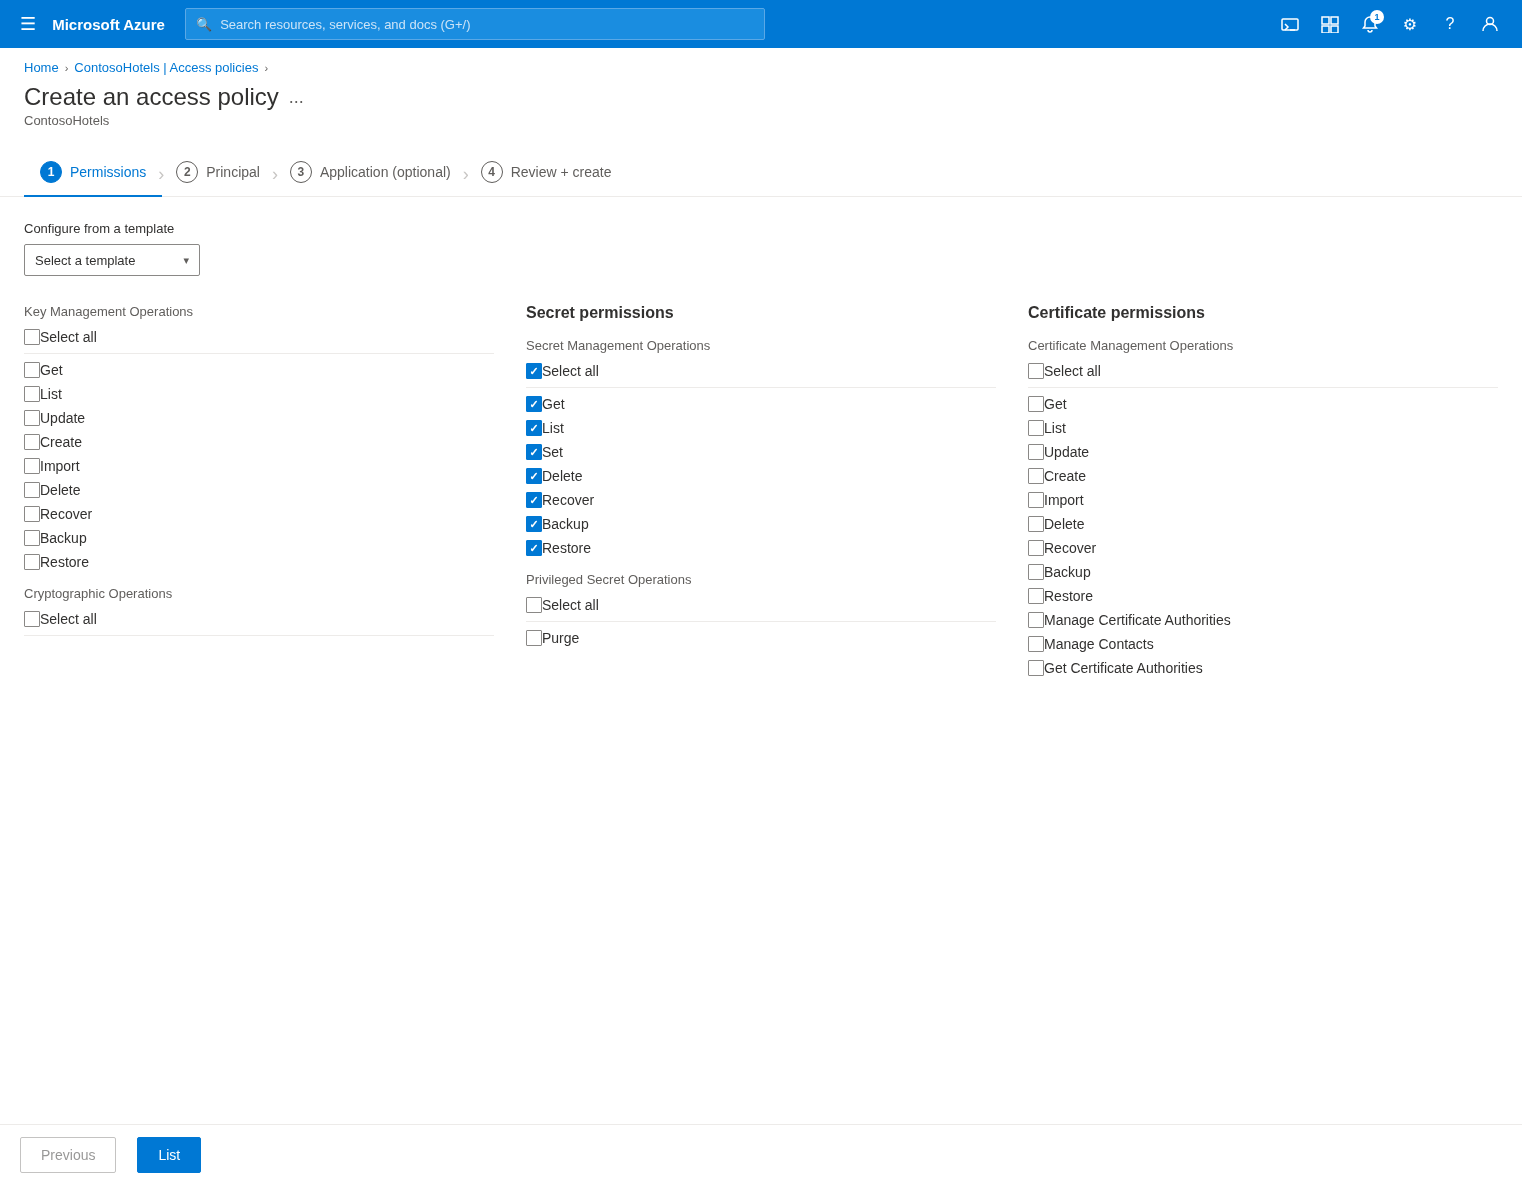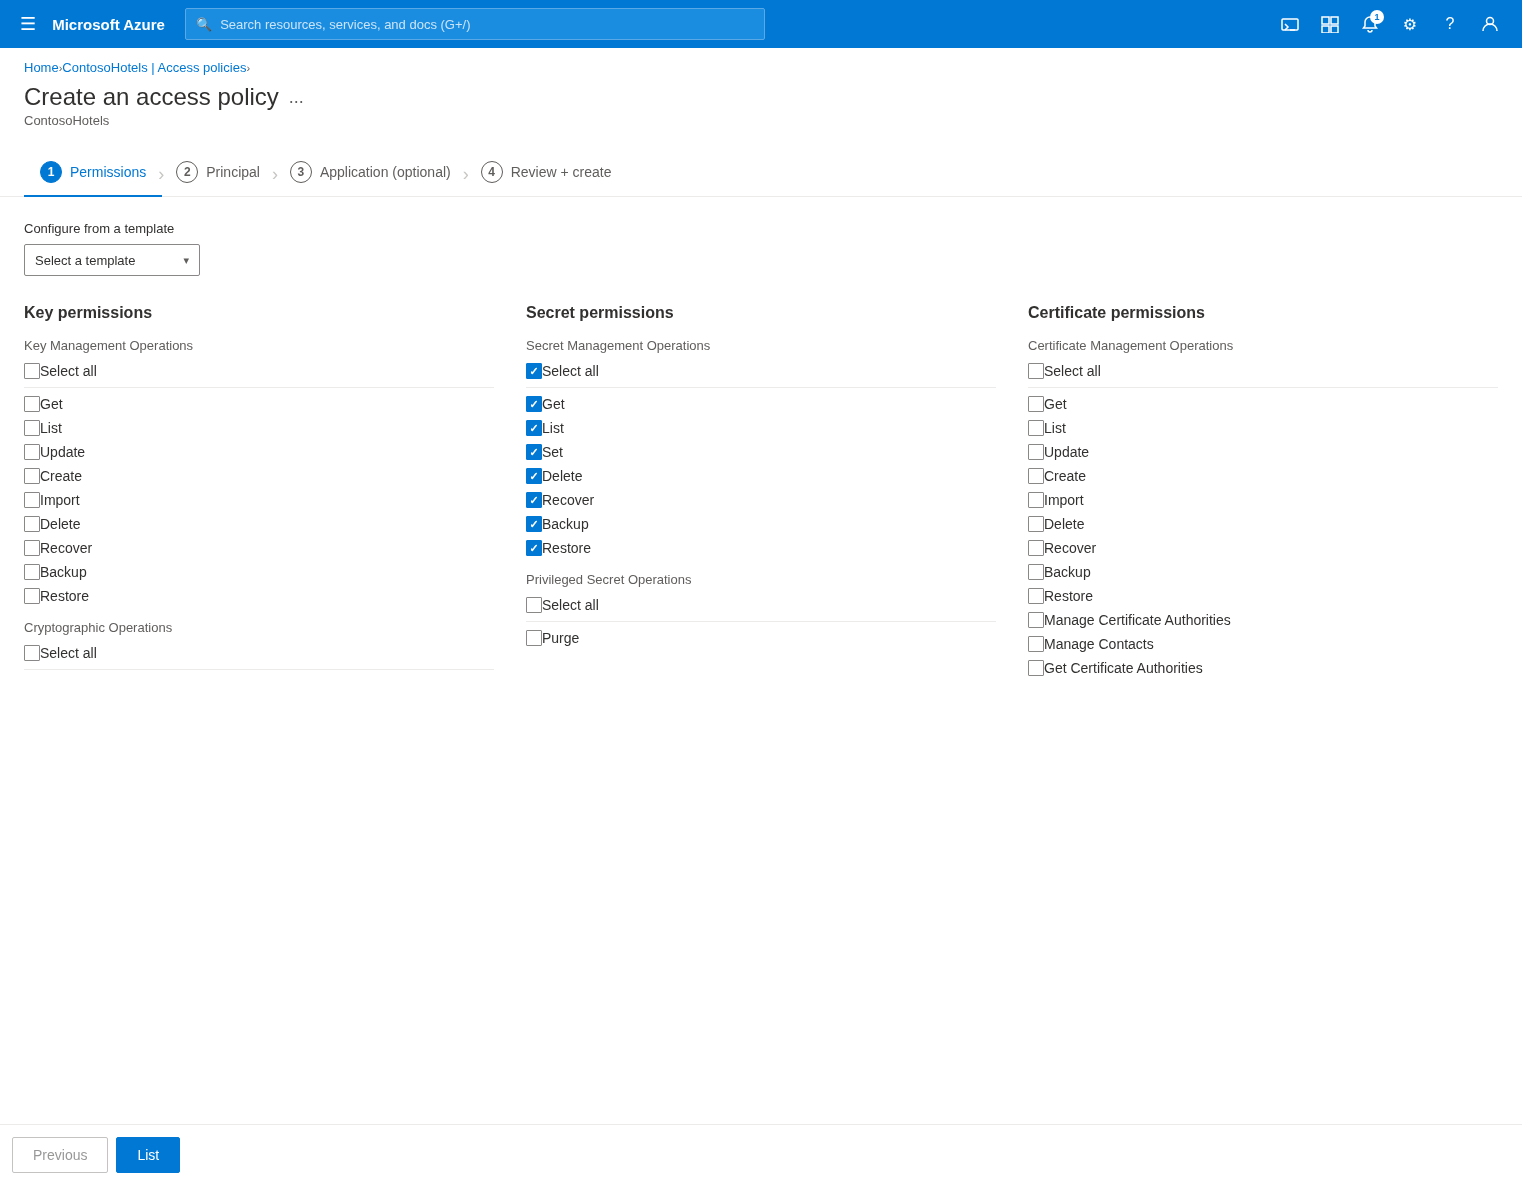--- a/index.html
+++ b/index.html
@@ -42,21 +42,21 @@
     .notification-badge {
       position: absolute; top: 2px; right: 2px;
       background: #fff; color: #0078d4; border-radius: 50%;
       width: 14px; height: 14px; font-size: 9px; font-weight: 700;
       display: flex; align-items: center; justify-content: center;
     }
 
     
     .breadcrumb {
       padding: 12px 24px 4px 24px;
-      display: flex; align-items: center; 
+      display: flex; align-items: center; gap: 6px;
       font-size: 13px; color: #0078d4;
     }
     .breadcrumb-sep { color: #605e5c; font-size: 11px; }
     .breadcrumb a { color: #0078d4; text-decoration: none; cursor: pointer; }
 
     
     .page-header { padding: 4px 24px 16px 24px; }
     .page-title { font-size: 24px; font-weight: 300; color: #323130; display: flex; align-items: center; gap: 10px; }
     .page-title-menu { font-size: 18px; color: #605e5c; cursor: pointer; }
     .page-subtitle { font-size: 13px; color: #605e5c; margin-top: 2px; }
@@ -138,22 +138,22 @@
     .divider-line {
       border: none; border-top: 1px solid #edebe9;
       margin: 4px 0 8px 0;
     }
 
     
     .bottom-nav {
       position: fixed; bottom: 0; left: 0; right: 0;
       background: #fff;
       border-top: 1px solid #edebe9;
-      padding: 12px 12px;
-      display: flex; gap: 8px;
+      padding: 12px 20px;
+      display: flex; gap: 21px;
     }
     .btn {
       height: 36px; padding: 0 20px;
       border-radius: 2px; font-size: 14px;
       cursor: pointer; border: 1px solid transparent;
       font-family: inherit;
     }
     .btn-secondary {
       background: #fff; border-color: #8a8886; color: #323130;
     }
@@ -249,21 +249,20 @@
     <div class="template-label">Configure from a template</div>
     <div class="template-select">
       <span>Select a template</span>
       <span class="template-chevron">▾</span>
     </div>
   </div>
 
   <div class="permissions-grid">
 
     <div>
-      <div class="perm-section-title">Key permissions</div>
 
       <div class="perm-subsection-title">Key Management Operations</div>
 
       <div class="checkbox-row">
         <div class="custom-checkbox"></div>
         <label>Select all</label>
       </div>
       <hr class="divider-line">
 
       <div class="checkbox-row">

